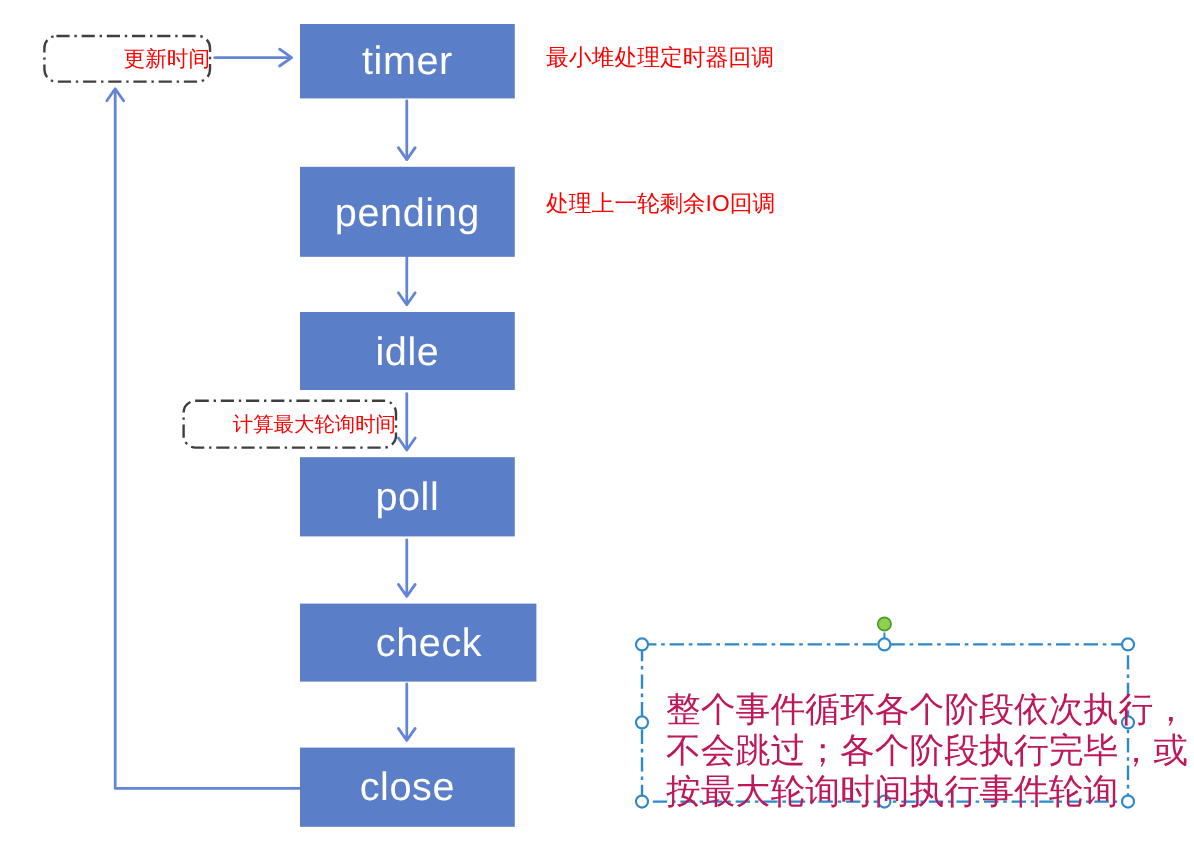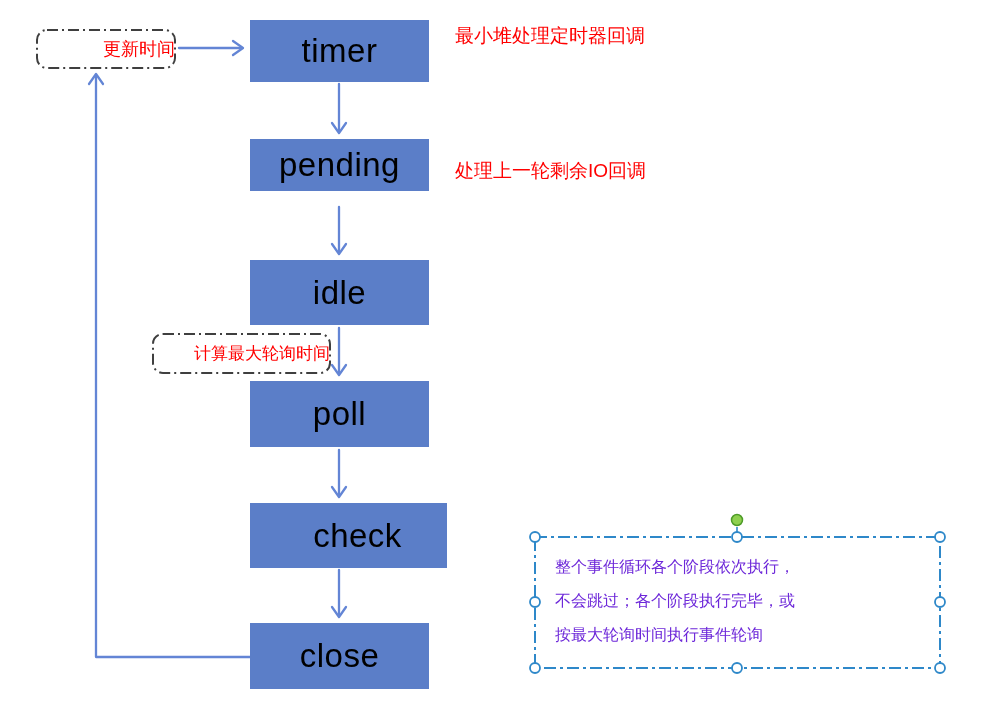--- a/index.html
+++ b/index.html
@@ -7,38 +7,38 @@
     position:relative;
     width:995px;height:712px;
     background:#ffffff;
     font-family:"Liberation Sans","DejaVu Sans",sans-serif;
     overflow:hidden;
   }
   #connectors{position:absolute;left:0;top:0;z-index:1;}
   .stage{
     position:absolute;left:250px;width:179px;
     background:#5b7ec8;
-    color:#000000;
+    color:#ffffff;
     display:flex;align-items:center;justify-content:center;
     font-size:33px;font-weight:400;letter-spacing:0.5px;
     z-index:2;
   }
   .callout-label{
     position:absolute;z-index:2;
     display:flex;align-items:center;justify-content:flex-end;
     color:#ff0000;
   }
   .annotation{
     position:absolute;left:455px;z-index:2;
     color:#ff0000;font-size:19px;line-height:27px;white-space:nowrap;
   }
   .note-text{
-    position:absolute;left:535px;top:537px;width:405px;height:131px;
+    position:absolute;left:535px;top:562px;width:405px;height:131px;
     box-sizing:border-box;padding:13px 0 0 20px;
-    color:#6d28d9;font-size:16px;line-height:34px;
+    color:#be185d;font-size:29px;line-height:34px;
     z-index:2;
   }
   .note-line{display:block;white-space:nowrap;}
 </style>
 </head>
 <body>
 
 <div id="canvas">
 
   <svg id="connectors" width="995" height="712" viewBox="0 0 995 712">
@@ -78,21 +78,21 @@
       <circle cx="940" cy="602" r="5"></circle>
       <circle cx="535" cy="668" r="5"></circle>
       <circle cx="737" cy="668" r="5"></circle>
       <circle cx="940" cy="668" r="5"></circle>
     </g>
   </svg>
 
   <div class="stage" style="top:20px;height:62px;">
       <span>timer</span>
     </div>
-  <div class="stage" style="top:139px;height:52px;">
+  <div class="stage" style="top:139px;height:75px;">
       <span>pending</span>
     </div>
   <div class="stage" style="top:260px;height:65px;text-align:center;">
       <span>idle</span>
     </div>
   <div class="stage" style="top:381px;height:66px;">
       <span>poll</span>
     </div>
   <div class="stage" style="top:503px;height:65px;padding-left:18px;">
       <span>check</span>
@@ -101,21 +101,21 @@
       <span>close</span>
     </div>
 
   <div class="callout-label" style="left:37px;top:30px;width:138px;height:38px;font-size:18px;">
     <span>更新时间</span>
   </div>
   <div class="callout-label" style="left:153px;top:334px;width:177px;height:39px;font-size:17px;">
     <span>计算最大轮询时间</span>
   </div>
 
-  <div class="annotation" style="top:22px;text-align:center;">最小堆处理定时器回调</div>
+  <div class="annotation" style="top:35px;text-align:center;">最小堆处理定时器回调</div>
   <div class="annotation" style="top:157px;">处理上一轮剩余IO回调</div>
 
   <div class="note-text">
     <span class="note-line">整个事件循环各个阶段依次执行，</span>
     <span class="note-line">不会跳过；各个阶段执行完毕，或</span>
     <span class="note-line">按最大轮询时间执行事件轮询</span>
   </div>
 
 </div>
 

